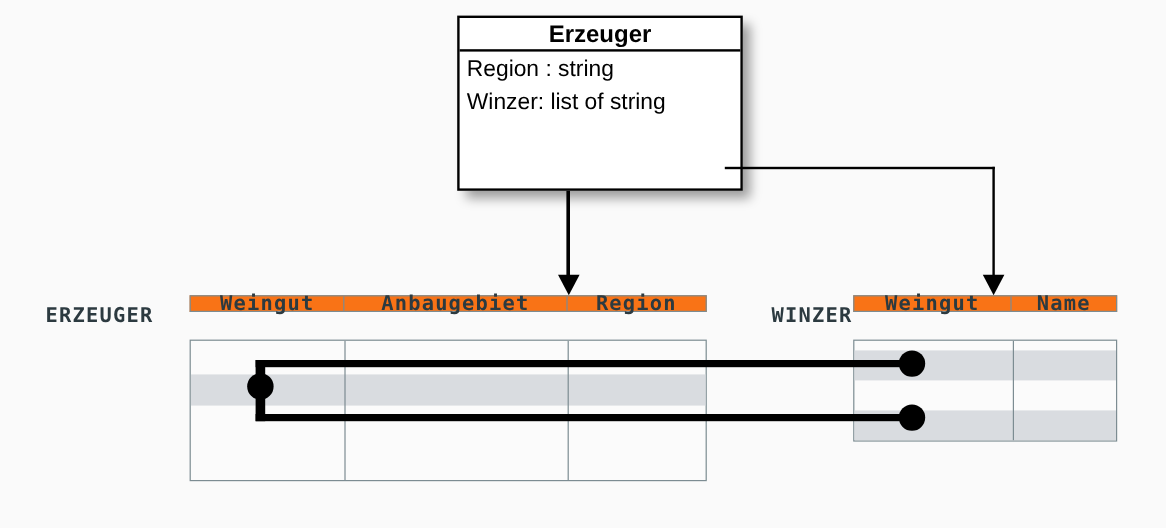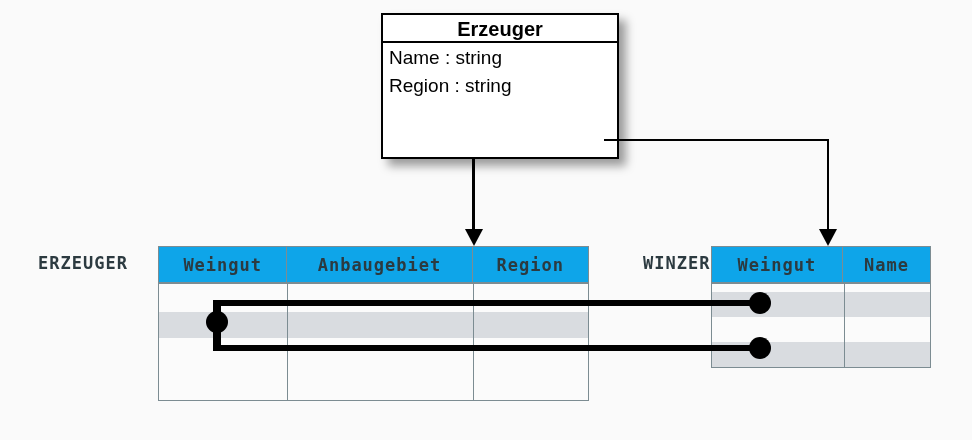--- a/index.html
+++ b/index.html
@@ -70,23 +70,23 @@
     font-family: "DejaVu Sans Mono", monospace;
     font-weight: bold;
     font-size: 17px;
     color: #2c3a40;
     white-space: nowrap;
     letter-spacing: 1px;
   }
   .tbl-header {
     position: absolute;
     display: flex;
-    height: 37px;
+    height: 14px;
     border: 1px solid #7c8c92;
-    background: #0ea5e9;
+    background: #f97316;
     box-sizing: border-box;
   }
   .tbl-header .cell {
     display: flex;
     align-items: center;
     justify-content: center;
     font-family: "DejaVu Sans Mono", monospace;
     font-weight: bold;
     font-size: 17px;
     color: #2c3a40;
@@ -128,22 +128,22 @@
   }
 </style>
 </head>
 <body>
 
 <div id="canvas">
 
   <div class="uml-box">
     <div class="uml-title">Erzeuger</div>
     <div class="uml-attrs">
-      <div class="uml-attr">Name : string</div>
       <div class="uml-attr">Region : string</div>
+      <div class="uml-attr">Winzer: list of string</div>
     </div>
   </div>
 
   <div class="line-v" style="left:472px; top:159px; width:3px; height:72px;"></div>
   <div class="arrow-down" style="left:465px; top:229px;"></div>
 
   <div class="line-h" style="left:604px; top:139px; width:225px; height:2px;"></div>
   <div class="line-v" style="left:827px; top:139px; width:2px; height:92px;"></div>
   <div class="arrow-down" style="left:819px; top:229px;"></div>
 

